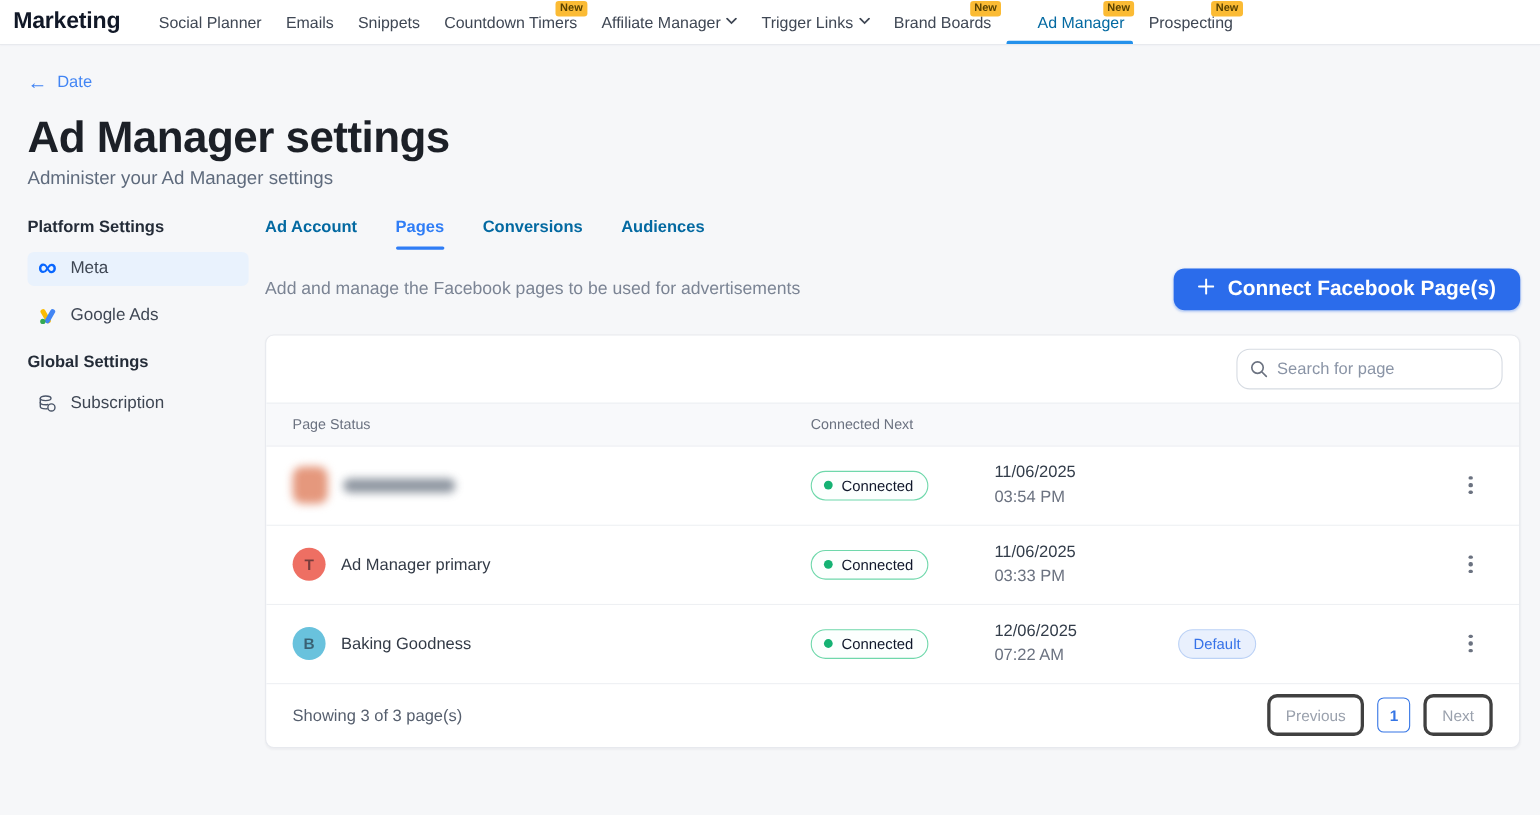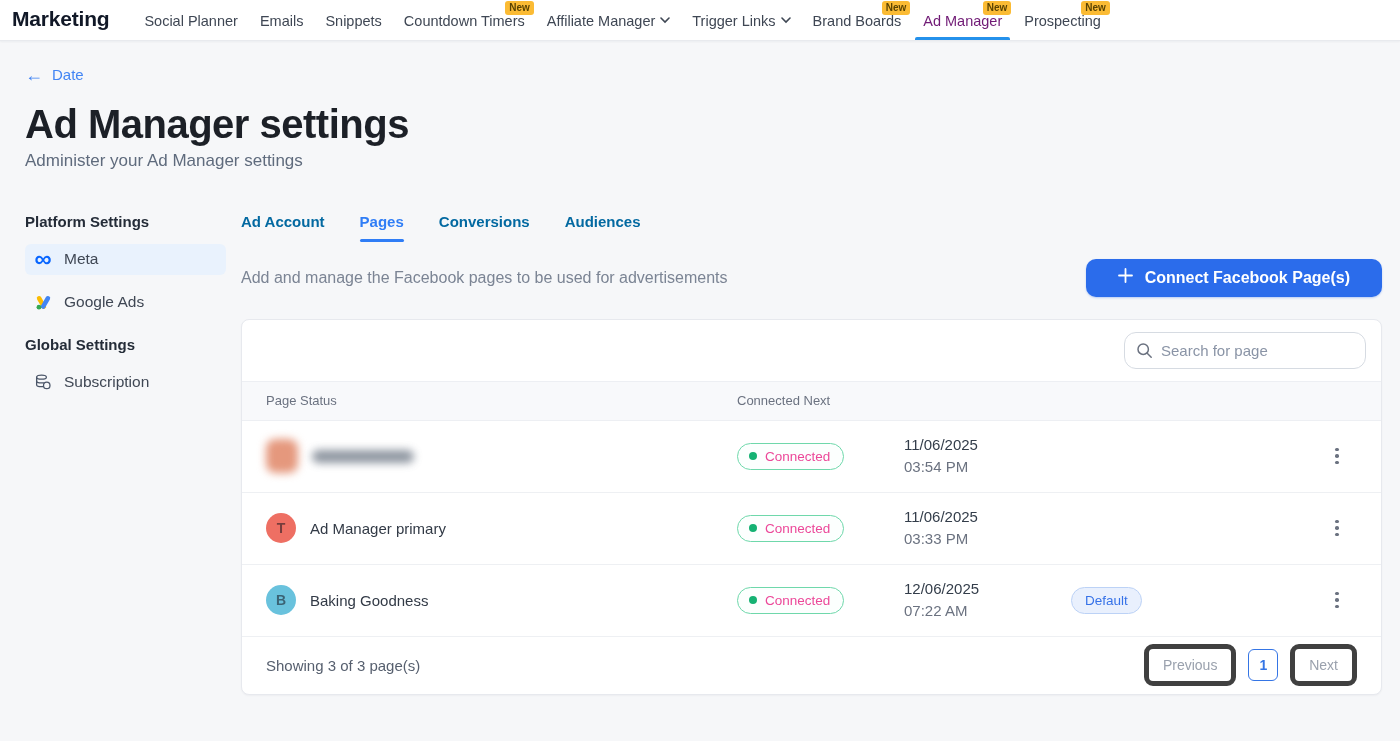--- a/index.html
+++ b/index.html
@@ -7,36 +7,36 @@
   body { font-family:"Liberation Sans","DejaVu Sans",sans-serif; background:#f6f7f9; color:#2d3642; }
 
   
   .topnav { height:41px; background:#fff; border-bottom:1px solid #e8eaee;
             box-shadow:0 1px 2px rgba(20,30,50,.05); display:flex; align-items:flex-end; padding:0 10px; }
   .brand { font-size:21px; font-weight:700; color:#111827; padding:0 0 9px 2px; letter-spacing:-.2px; cursor:pointer; }
   .nav-items { display:flex; align-items:flex-end; margin-left:24px; height:100%; }
   .nav-item { position:relative; display:flex; align-items:center; gap:5px; padding:0 11px 11px;
               font-size:14.5px; font-weight:500; color:#3f4754; height:100%; align-items:flex-end; cursor:pointer; }
   .nav-item .lbl { line-height:16px; }
-  .nav-item.active .lbl { color:#701a75; }
+  .nav-item.active .lbl { color:#0369a1;margin-left:20px; }
   .nav-item.active::after { content:""; position:absolute; left:3px; right:3px; bottom:0; height:3px;
               background:#2491eb; border-radius:2px 2px 0 0; }
   .chev { margin-bottom:2px; }
   .new-badge { position:absolute; top:1px; right:2px; background:#fbbb34; color:#5a4302;
                font-size:10px; font-weight:700; line-height:1; padding:2px 4px; border-radius:3px; }
 
   
   .page { padding:0 0 0 25px; }
   .back { display:inline-flex; align-items:center; gap:9px; margin-top:25px; color:#4285f4;
           font-size:15px; cursor:pointer; text-decoration:none; }
   .back .arr { font-size:18px; line-height:14px; }
   h1.title { margin-top:15px; font-size:40px; font-weight:700; color:#1c2027; letter-spacing:-.5px; line-height:48px; }
   .subtitle { margin-top:3px; font-size:17px; color:#5f6b7d; }
 
-  .body-row { display:flex; margin-top:36px; }
+  .body-row { display:flex; margin-top:20px; }
 
   
   .sidebar { width:201px; flex:0 0 201px; }
   .side-heading { font-size:15px; font-weight:600; color:#242c38; margin:6px 0 14px; }
   .side-item { display:flex; align-items:center; gap:11px; height:31px; padding:0 8px; border-radius:6px;
                font-size:15.5px; color:#3f4754; margin:0 0 12px 0; cursor:pointer; }
   .side-item.active { background:#e9f2fd; }
   .side-item .ic { width:20px; display:flex; justify-content:center; align-items:center; }
   .meta-glyph { color:#0866ff; font-weight:700; font-size:24px; line-height:14px; }
   .side-item + .side-heading { margin-top:18px; }
@@ -44,21 +44,21 @@
   
   .main { flex:1; margin-left:15px; margin-right:18px; }
   .tabs { display:flex; gap:35px; }
   .tab { font-size:15px; font-weight:700; color:#0369a1; padding:6px 0 12px; position:relative; cursor:pointer; }
   .tab.active { color:#2f7df6; }
   .tab.active::after { content:""; position:absolute; left:0; right:0; bottom:0; height:3px; background:#2f7df6; border-radius:2px; }
 
   .desc-row { display:flex; align-items:center; justify-content:space-between; margin-top:17px; }
   .desc { font-size:16px; color:#7b8494; }
   .connect-btn { display:flex; align-items:center; gap:12px; background:#2b6ceb; color:#fff; border:none;
-                 font-family:inherit; font-size:16px; font-weight:600; padding:0 32px; height:38px;
+                 font-family:inherit; font-size:19px; font-weight:600; padding:0 22px; height:38px;
                  border-radius:10px; cursor:pointer; box-shadow:0 1px 2px rgba(43,108,235,.3); }
 
   
   .card { margin-top:22px; background:#fff; border:1px solid #e7e9ee; border-radius:8px;
           box-shadow:0 1px 2px rgba(16,24,40,.04); overflow:hidden; }
   .card-head { display:flex; justify-content:flex-end; padding:12px 15px; }
   .search { position:relative; width:242px; }
   .search input { width:100%; height:37px; border:1px solid #d6dbe2; border-radius:12px;
                   padding:0 12px 0 36px; font-family:inherit; font-size:15px; color:#2d3642; outline:none; }
   .search input::placeholder { color:#8a94a6; }
@@ -69,38 +69,38 @@
            font-size:13px; color:#6b7280; }
   .trow { height:72px; border-bottom:1px solid #eef0f3; }
   .page-cell { display:flex; align-items:center; gap:14px; }
   .avatar { width:30px; height:30px; border-radius:50%; display:flex; align-items:center; justify-content:center;
             font-size:14px; font-weight:700; color:rgba(20,20,30,.55); flex:0 0 30px; }
   .page-name { font-size:15px; color:#323a46; }
   .blur-avatar { width:32px; height:34px; border-radius:9px; background:#e5987d; filter:blur(4px); flex:0 0 32px; }
   .blur-name { width:102px; height:13px; border-radius:7px; background:#5f6a79; opacity:.7; filter:blur(4px); }
 
   .status-badge { display:inline-flex; align-items:center; gap:8px; border:1px solid #6fd8ab; background:#fcfffe;
-                  color:#ec4899; font-size:13.5px; padding:5px 13px 5px 11px; border-radius:999px; justify-self:start; }
+                  color:#0f172a; font-size:13.5px; padding:5px 13px 5px 11px; border-radius:999px; justify-self:start; }
   .status-badge .dot { width:8px; height:8px; border-radius:50%; background:#15b273; }
 
   .date-cell { font-size:15px; line-height:22px; }
   .date-cell .d { color:#333d4a; }
   .date-cell .t { color:#6b7280; }
 
   .default-badge { justify-self:start; background:#e9f0fd; border:1px solid #bcd2f6; color:#3672e8;
                    font-size:13.5px; padding:5px 13px; border-radius:999px; }
 
   .kebab { width:28px; height:28px; border:none; background:transparent; display:flex; flex-direction:column;
            align-items:center; justify-content:center; gap:3px; cursor:pointer; justify-self:center; }
   .kebab i { width:3.5px; height:3.5px; border-radius:50%; background:#6b7280; }
 
   .tfoot { display:flex; align-items:center; justify-content:space-between; padding:0 24px; height:57px; }
   .summary { font-size:15px; color:#565f6e; }
   .pager { display:flex; align-items:center; gap:12px; }
-  .pg { font-family:inherit; font-size:14px; background:#fff; border:5px solid #404040; border-radius:9px;
+  .pg { font-family:inherit; font-size:14px; background:#fff; border:3px solid #404040; border-radius:9px;
         color:#9aa1ad; padding:8px 14px; cursor:pointer; }
   .pg.num { border:1.5px solid #3575e5; color:#3575e5; font-weight:600; border-radius:6px; padding:7px 10px; }
 </style>
 </head>
 <body>
 
 <header class="topnav">
   <div class="brand">Marketing</div>
   <nav class="nav-items">
     <div class="nav-item">

